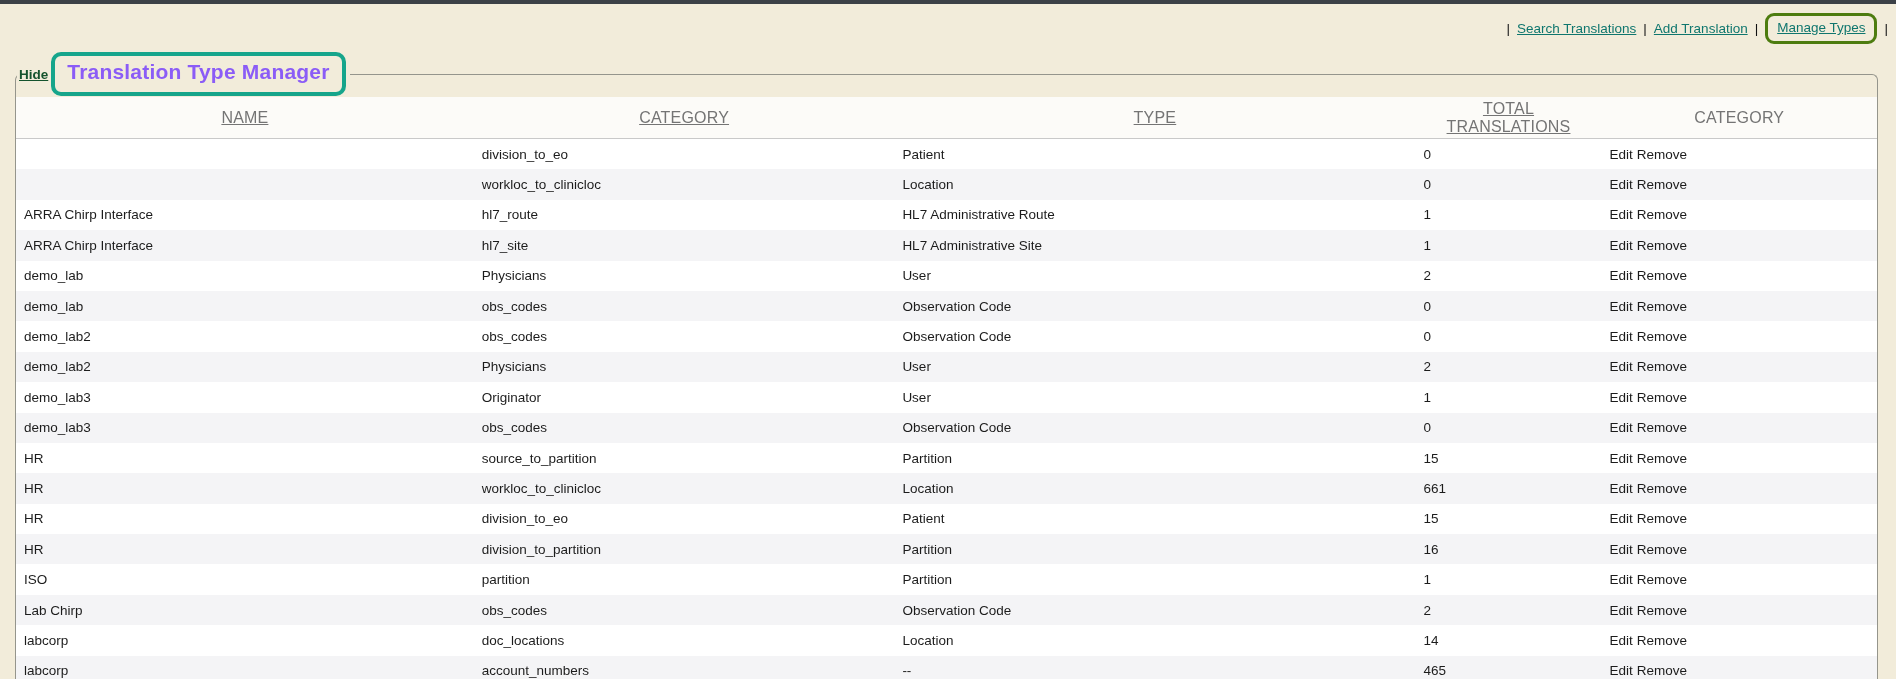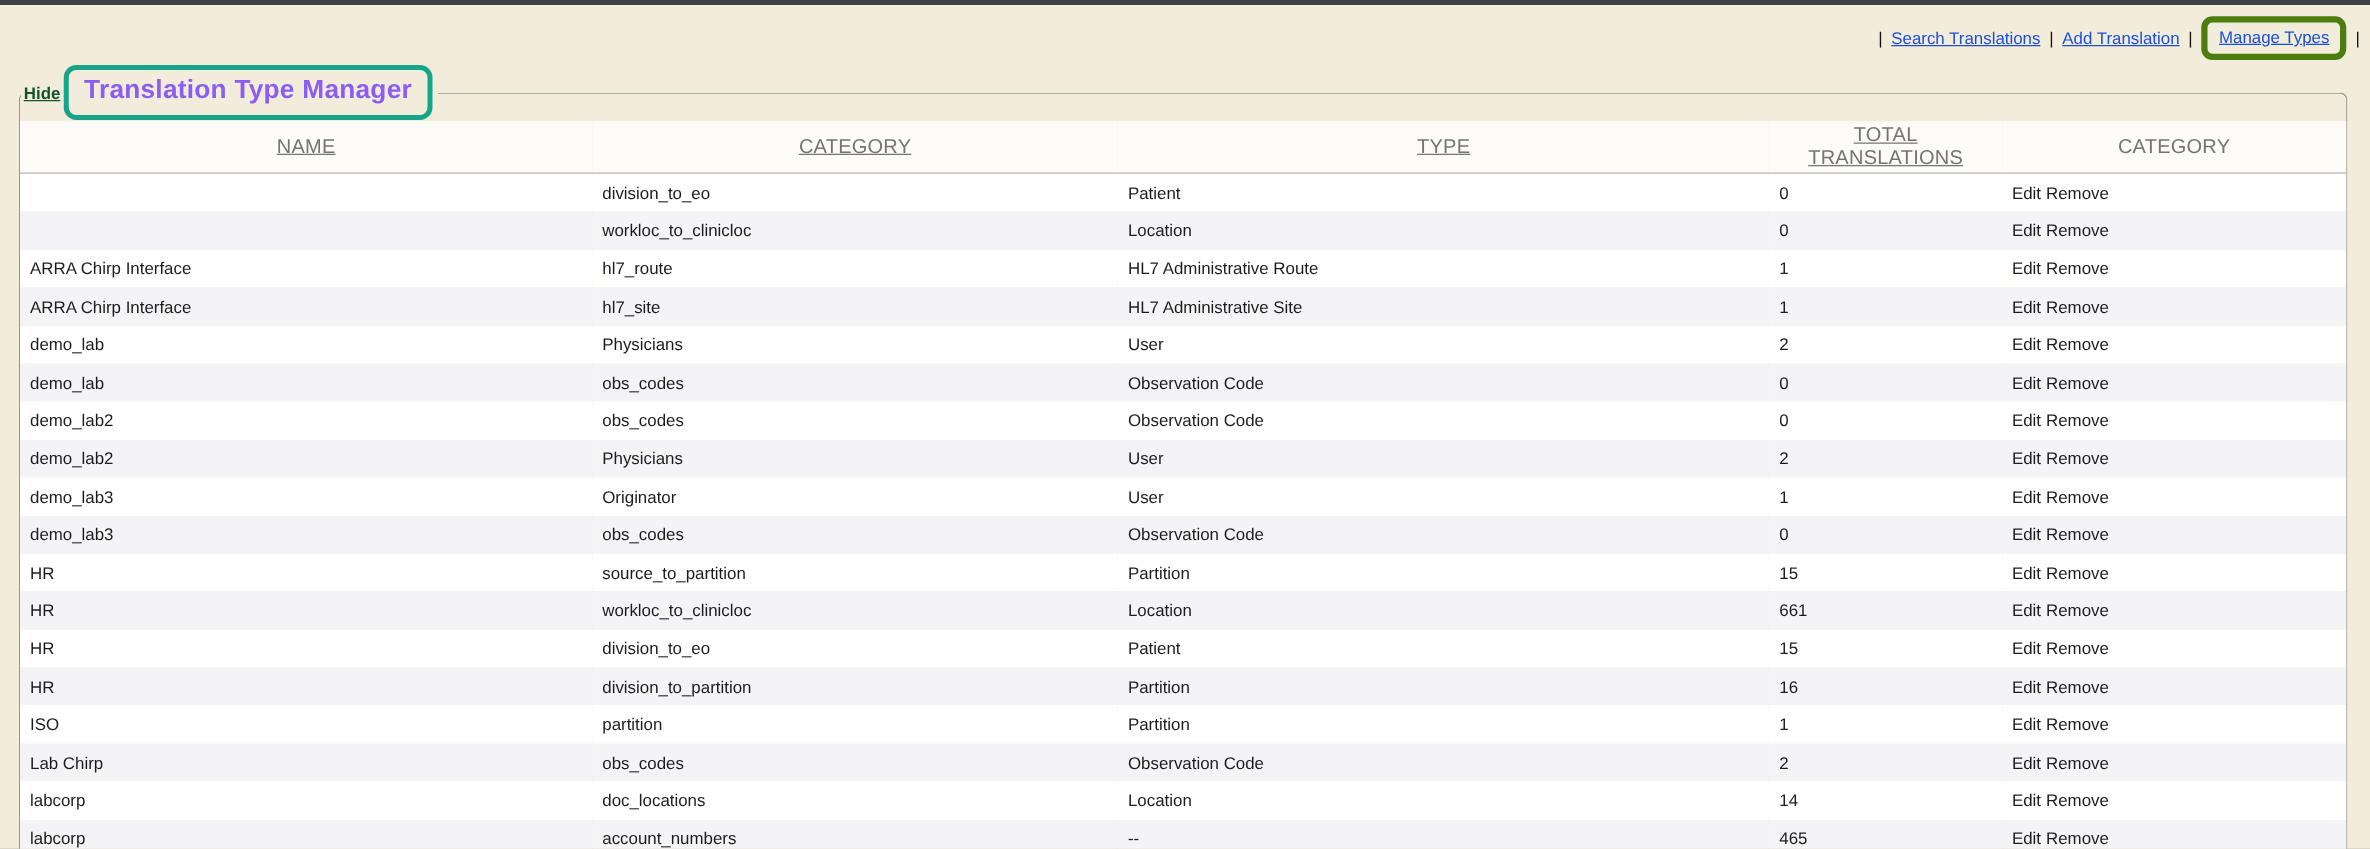--- a/index.html
+++ b/index.html
@@ -5,23 +5,23 @@
   html,body{margin:0;padding:0;}
   body{
     width:1896px;height:679px;overflow:hidden;position:relative;
     background:#f2ecda;
     font-family:"Liberation Sans", sans-serif;
   }
   .top-strip{position:absolute;top:0;left:0;width:100%;height:4px;background:#3c4147;}
   
   .nav{position:absolute;top:13px;right:8px;display:flex;align-items:center;gap:7px;
        font-size:13.5px;color:#111;white-space:nowrap;}
-  .nav a{color:#1d4ed8;text-decoration:underline;cursor:pointer;}
+  .nav a{color:#0f766e;text-decoration:underline;cursor:pointer;}
   .nav .sep{color:#111;}
-  .annotation-box{border:5px solid #4d7c0f;border-radius:9px;padding:4px 9px 6px;display:inline-block;}
+  .annotation-box{border:3px solid #4d7c0f;border-radius:9px;padding:4px 9px 6px;display:inline-block;}
   
   fieldset.panel{
     position:absolute;left:15px;top:52px;width:1861px;height:645px;
     border:1px solid #95958c;border-bottom:none;border-radius:6px 6px 0 0;
     margin:0;padding:0;background:transparent;
   }
   legend.panel-legend{display:flex;align-items:center;gap:3px;margin-left:1px;padding:0 4px 0 2px;}
   .hide-link{color:#14532d;font-weight:bold;font-size:13.5px;text-decoration:underline;cursor:pointer;}
   .title-box{border:4px solid #16a58b;border-radius:10px;padding:4px 12px 8px;display:inline-block;}
   .panel-title{color:#8b5cf6;font-weight:bold;font-size:21px;letter-spacing:0.2px;}

